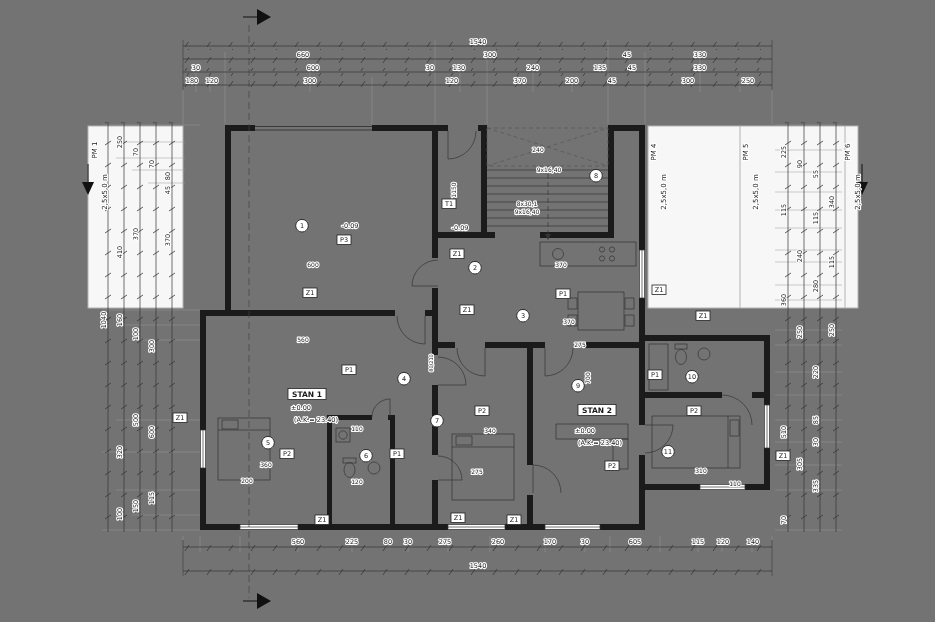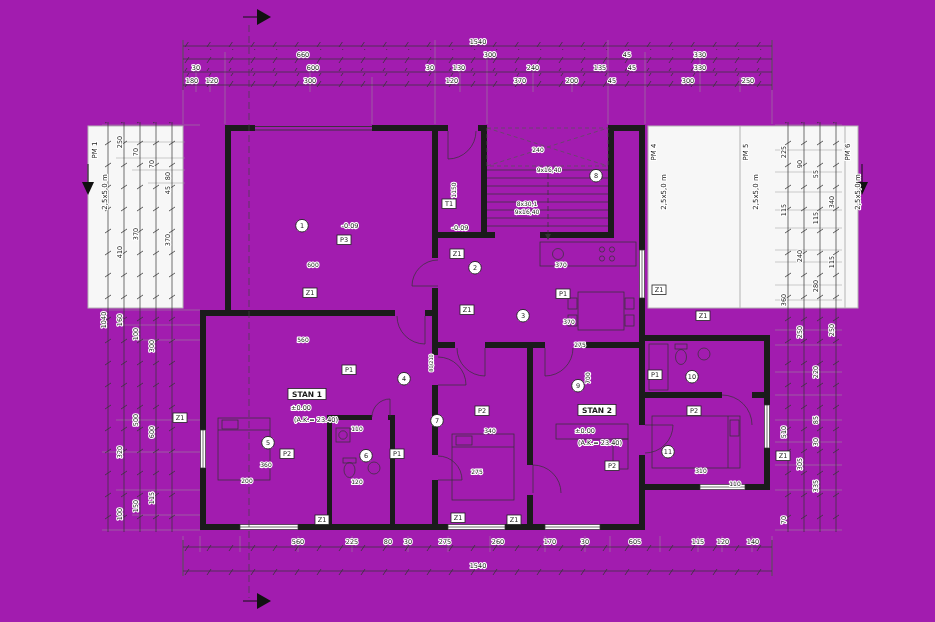--- a/index.html
+++ b/index.html
@@ -1,16 +1,16 @@
 <!DOCTYPE html>
 <html><head>
 <meta charset="utf-8">
 <style>
   html,body{margin:0;padding:0;background:#fff;}
-  .stage{position:relative;width:935px;height:622px;background:#a21caf;overflow:hidden;
+  .stage{position:relative;width:935px;height:622px;background:#737373;overflow:hidden;
          font-family:"DejaVu Sans",sans-serif;}
   svg{position:absolute;left:0;top:0;}
   text.ann{font-family:"DejaVu Sans",sans-serif;fill:#1a1a1a;text-anchor:middle;
            paint-order:stroke;stroke:#ffffff;stroke-width:2.2px;stroke-linejoin:round;}
   text.ann.bold{font-weight:bold;}
 </style>
 </head>
 <body>
 
 <div class="stage">

